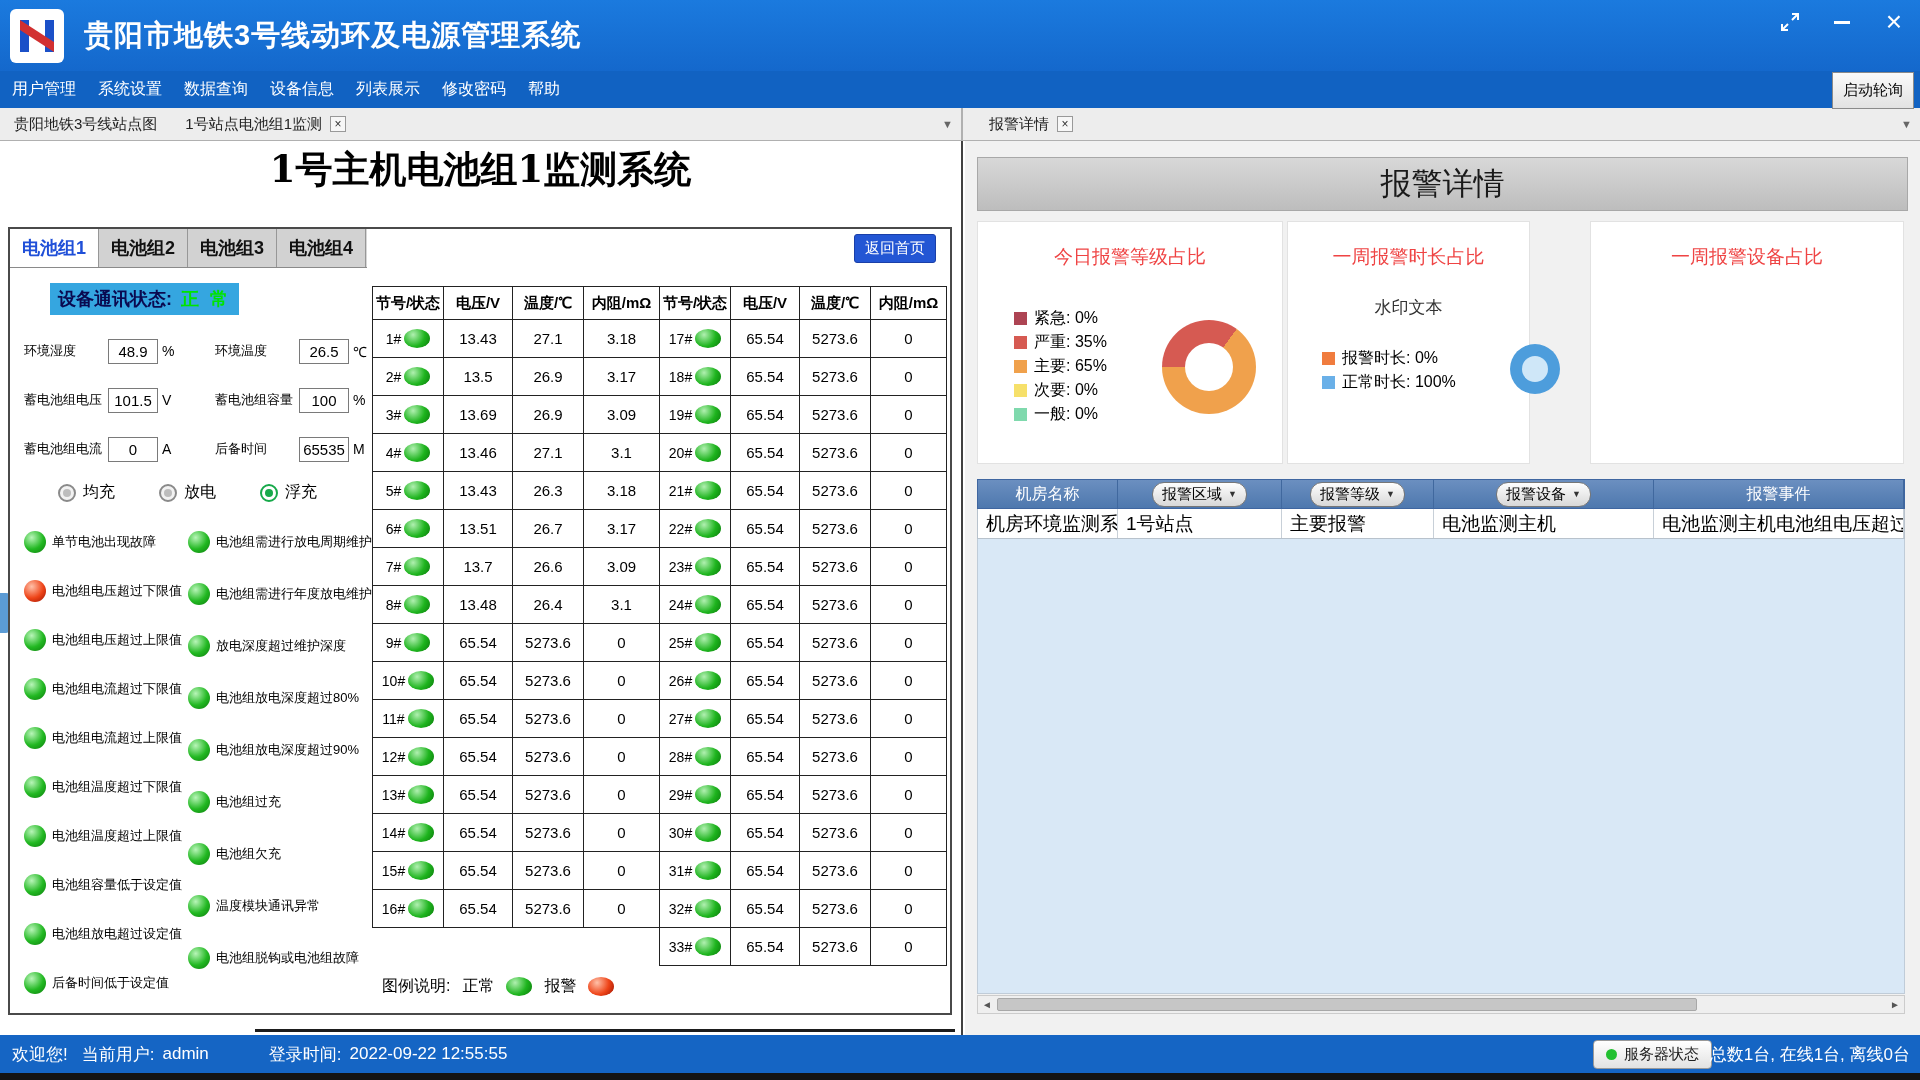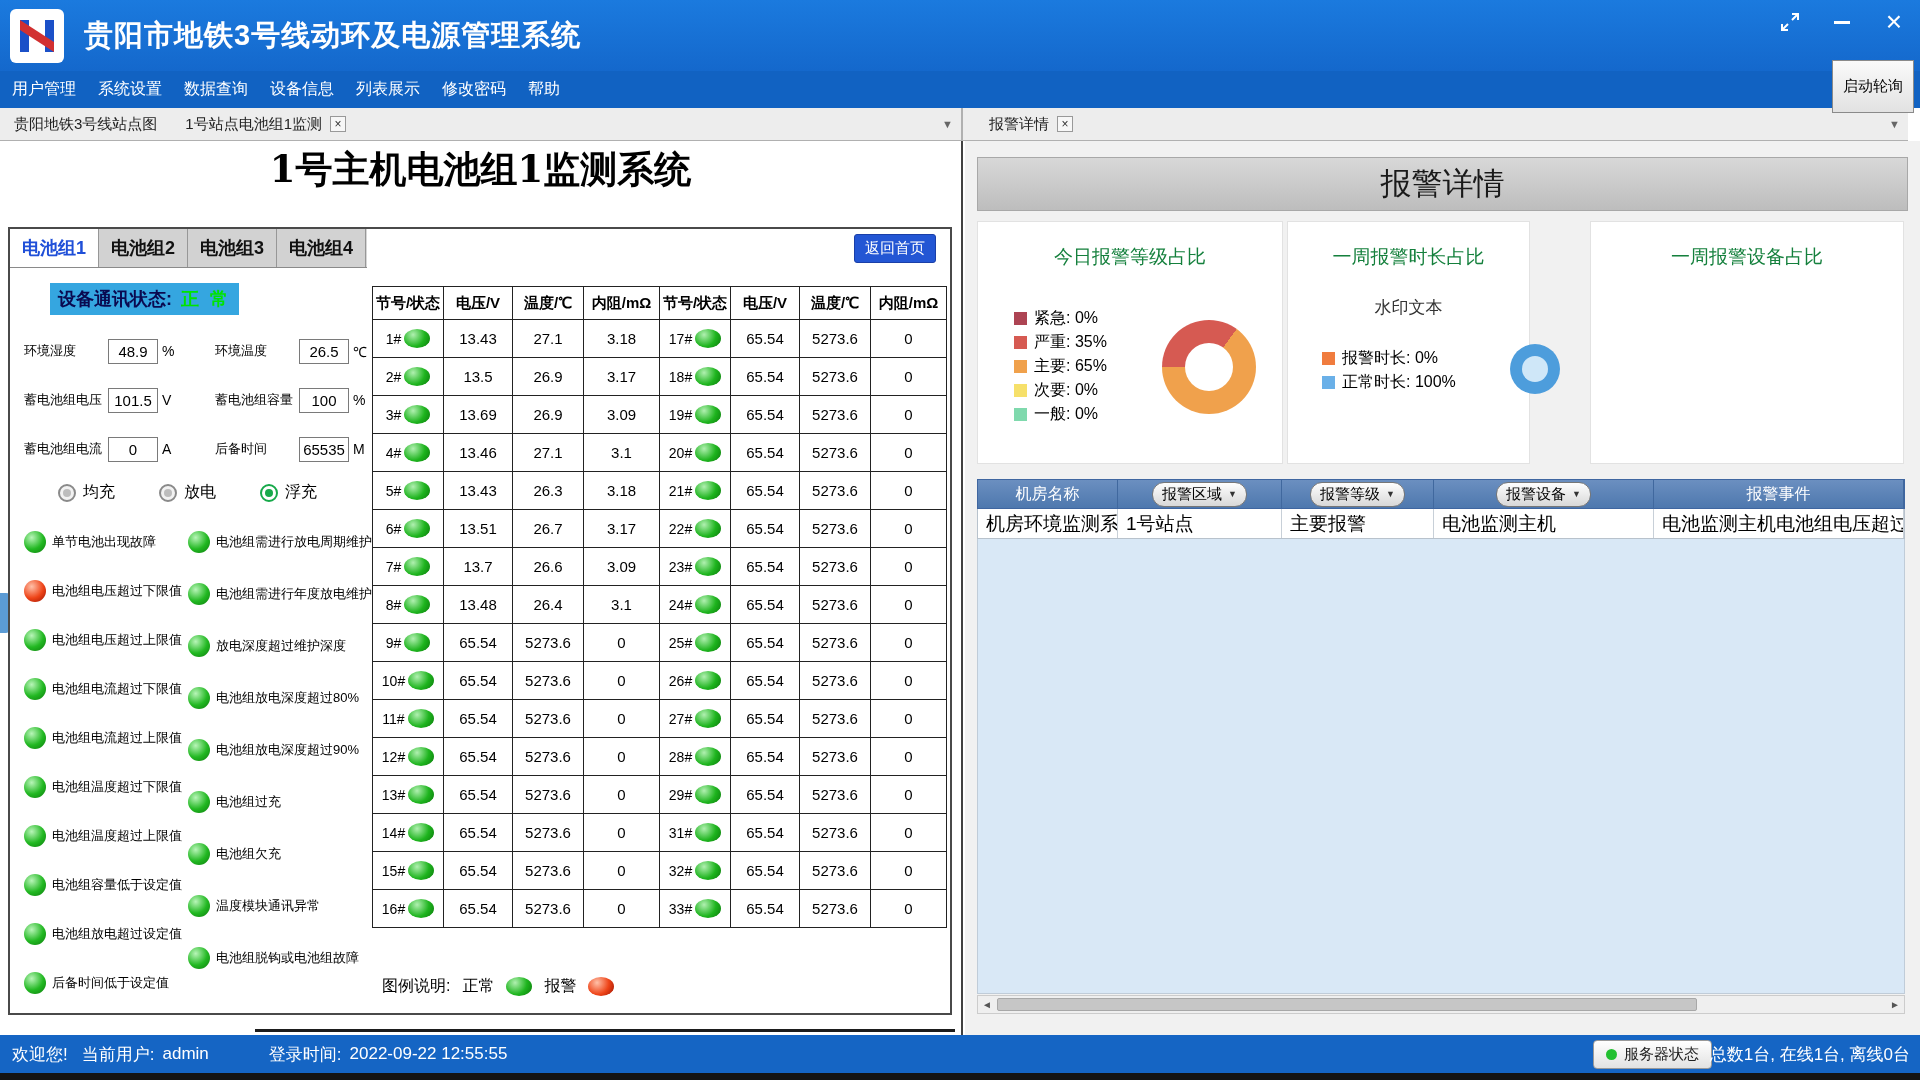--- a/index.html
+++ b/index.html
@@ -11,31 +11,31 @@
   .titlebar { position:absolute; top:0; left:0; right:0; height:71px;
     background:linear-gradient(#1b7ade,#1468cc); display:flex; align-items:center; }
   .logo { width:54px; height:54px; margin-left:10px; background:#fff; border-radius:6px;
     display:flex; align-items:center; justify-content:center; }
   .app-title { color:#fff; font-size:29px; font-weight:bold; margin-left:20px; letter-spacing:1px; }
   .win-btns { position:absolute; right:14px; top:10px; display:flex; gap:28px; align-items:center; color:#fff; }
   .win-btn { width:24px; height:24px; display:flex; align-items:center; justify-content:center; cursor:pointer; }
   .win-btn.close { font-size:28px; line-height:24px; }
   .min-bar { display:block; width:16px; height:3px; background:#fff; }
 
-  .poll-btn { position:absolute; top:60px; right:6px; z-index:6; background:linear-gradient(#fafafa,#e2e2e2);
-    border:1px solid #8a8a8a; font-size:15px; padding:16px 10px; font-family:Liberation Mono, monospace; cursor:pointer; }
+  .poll-btn { position:absolute; top:72px; right:6px; z-index:6; background:linear-gradient(#fafafa,#e2e2e2);
+    border:1px solid #8a8a8a; font-size:15px; padding:8px 10px; font-family:Liberation Mono, monospace; cursor:pointer; }
 
   
   .menubar { position:absolute; top:71px; left:0; right:0; height:37px; background:#1162c2;
     display:flex; align-items:center; color:#fff; }
   .menu-items { display:flex; padding-left:12px; }
   .menu-item { font-size:16px; margin-right:22px; cursor:pointer; white-space:nowrap; }
 
   
-  .tabstrip { position:absolute; top:108px; left:0; right:12px; height:33px; background:#ededed;
+  .tabstrip { position:absolute; top:108px; left:0; right:0; height:33px; background:#ededed;
     border-bottom:1px solid #b0b0b0; display:flex; font-size:15px; color:#222; }
   .tabs-left { width:963px; display:flex; align-items:center; position:relative; border-right:2px solid #b0b0b0; }
   .tabs-right { flex:1; display:flex; align-items:center; position:relative; padding-left:12px; }
   .doc-tab { display:flex; align-items:center; gap:8px; padding:0 14px; height:100%; cursor:pointer; white-space:nowrap; }
   .tab-close { width:16px; height:16px; line-height:14px; text-align:center; font-size:12px; color:#333;
     border:1px solid #999; background:#f7f7f7; cursor:pointer; }
   .tab-dd { position:absolute; right:8px; color:#666; font-size:11px; cursor:pointer; }
 
   
   .main { position:absolute; top:141px; left:0; right:0; height:894px; }
@@ -103,21 +103,21 @@
   
   .right-panel { position:absolute; left:965px; top:0; right:0; height:100%; background:#f1f1f1; }
   .alarm-header { position:absolute; left:12px; right:12px; top:16px; height:54px;
     background:linear-gradient(#d8d8d8,#bdbdbd); border:1px solid #a8a8a8;
     display:flex; align-items:center; justify-content:center; font-size:31px; color:#1a1a1a;
     font-family:"DejaVu Serif",serif; }
   .card { position:absolute; top:80px; height:243px; background:#fff; border:1px solid #e2e2e2; }
   .card.c1 { left:12px;  width:306px; }
   .card.c2 { left:322px; width:243px; }
   .card.c3 { left:625px; width:314px; }
-  .card-title { text-align:center; margin-top:22px; font-size:19px; color:#15803d; }
+  .card-title { text-align:center; margin-top:22px; font-size:19px; color:#ef4444; }
   .chart-legend { position:absolute; display:flex; flex-direction:column; gap:8px; }
   .c1 .chart-legend { left:36px; top:88px; }
   .c2 .chart-legend { left:34px; top:128px; }
   .legend-item { display:flex; align-items:center; gap:7px; font-size:16px; height:16px; white-space:nowrap; }
   .swatch { width:13px; height:13px; flex:none; }
   .donut { position:absolute; border-radius:50%; background:#e8e8e8; }
   .donut .hole { position:absolute; background:#fff; border-radius:50%; }
   .c1 .donut { left:184px; top:98px;  width:94px; height:94px; }
   .c1 .hole  { inset:23px; }
   .c2 .donut { left:222px; top:122px; width:50px; height:50px; }
@@ -640,20 +640,26 @@
                 <td>0</td>
               </tr>
 
               <tr>
                 <td class="stat"><span class="bnum">29#</span><span class="led-oval"></span></td>
                 <td>65.54</td>
                 <td>5273.6</td>
                 <td>0</td>
               </tr>
 
+              <tr>
+                <td class="stat"><span class="bnum">30#</span><span class="led-oval"></span></td>
+                <td>65.54</td>
+                <td>5273.6</td>
+                <td>0</td>
+              </tr>
 
               <tr>
                 <td class="stat"><span class="bnum">31#</span><span class="led-oval"></span></td>
                 <td>65.54</td>
                 <td>5273.6</td>
                 <td>0</td>
               </tr>
 
               <tr>
                 <td class="stat"><span class="bnum">32#</span><span class="led-oval"></span></td>

